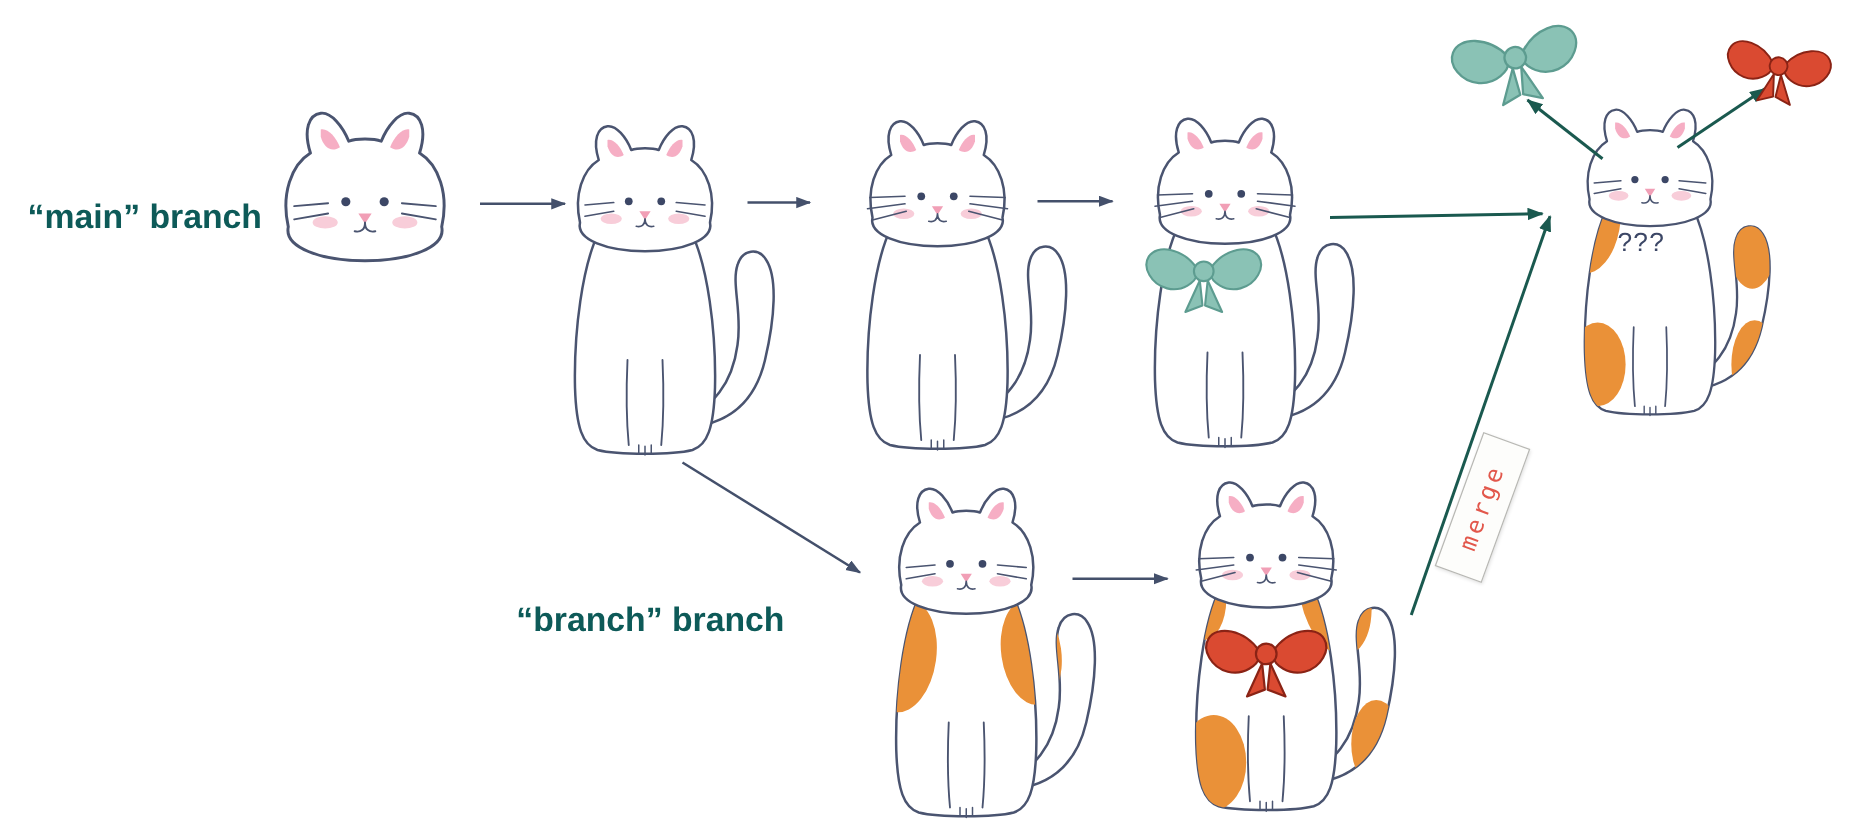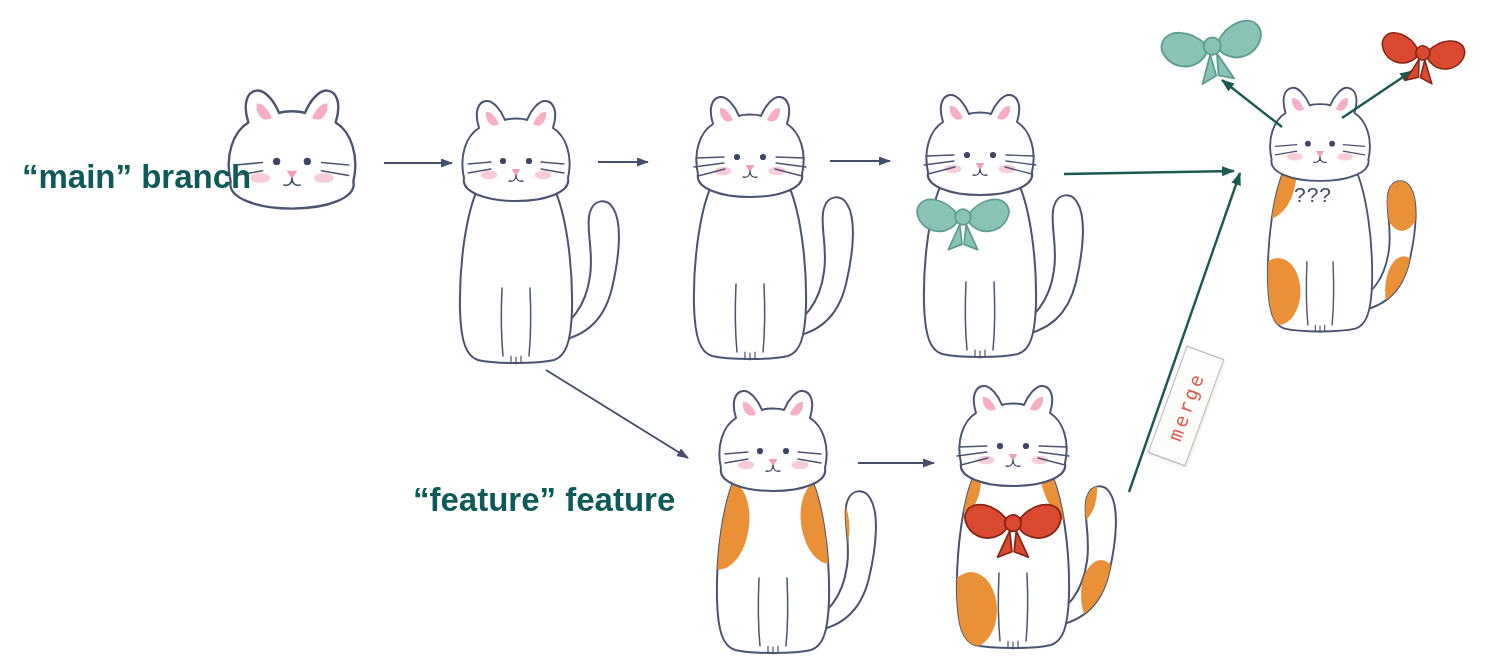--- a/index.html
+++ b/index.html
@@ -26,21 +26,21 @@
   .arrow-slate { stroke:#44506b; stroke-width:2;   fill:none; }
   .arrow-teal  { stroke:#1a594f; stroke-width:2.4; fill:none; }
 
   
   .bow-teal { fill:#8ac2b5; stroke:#5d9c90; stroke-width:1.6; stroke-linejoin:round; }
   .bow-red  { fill:#da4a31; stroke:#8a2315; stroke-width:1.6; stroke-linejoin:round; }
 
   
   .branch-label {
     position:absolute;
-    font-weight:bold; font-size:33px;
+    font-weight:bold; font-size:27px;
     color:#0d5a58; white-space:nowrap;
   }
   .conflict-label {
     position:absolute;
     font-size:21px; letter-spacing:1px;
     color:#3c4766; width:60px; text-align:center;
   }
   .merge-tag {
     position:absolute;
     left:1166px; top:349px;
@@ -186,21 +186,21 @@
     <line class="arrow-teal" marker-end="url(#mk-teal)" x1="1129" y1="492" x2="1240" y2="173"></line>
     <line class="arrow-teal" marker-end="url(#mk-teal)" x1="1282" y1="127" x2="1222" y2="80"></line>
     <line class="arrow-teal" marker-end="url(#mk-teal)" x1="1342" y1="118" x2="1412" y2="71"></line>
 
     <use href="#bow" class="bow-teal" transform="translate(1212,45) scale(1.15) rotate(-10)"></use>
     <use href="#bow" class="bow-red" transform="translate(1423,52) scale(0.95) rotate(8)"></use>
   </svg>
 
   <div class="branch-label" style="left:22px; top:158px;">“main” branch</div>
 
-  <div class="branch-label" style="left:413px; top:481px;">“feature” feature</div>
+  <div class="branch-label" style="left:413px; top:481px;">“branch” branch</div>
 
   <div class="conflict-label" style="left:1283px; top:183px;">???</div>
 
   <div class="merge-tag">
     <span class="merge-text">merge</span>
   </div>
 
 </div>
 
 </body></html>

